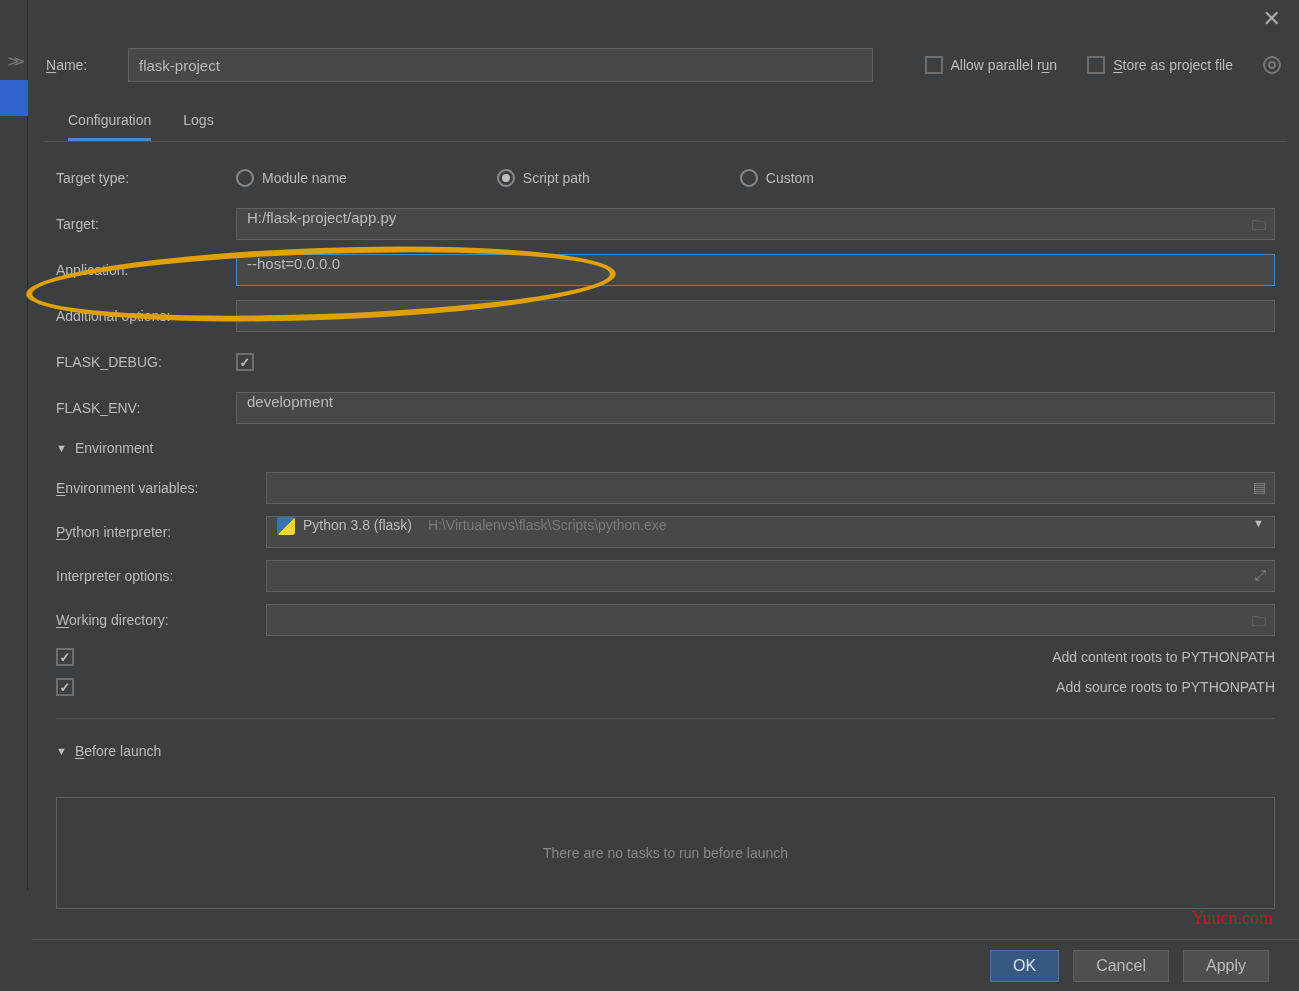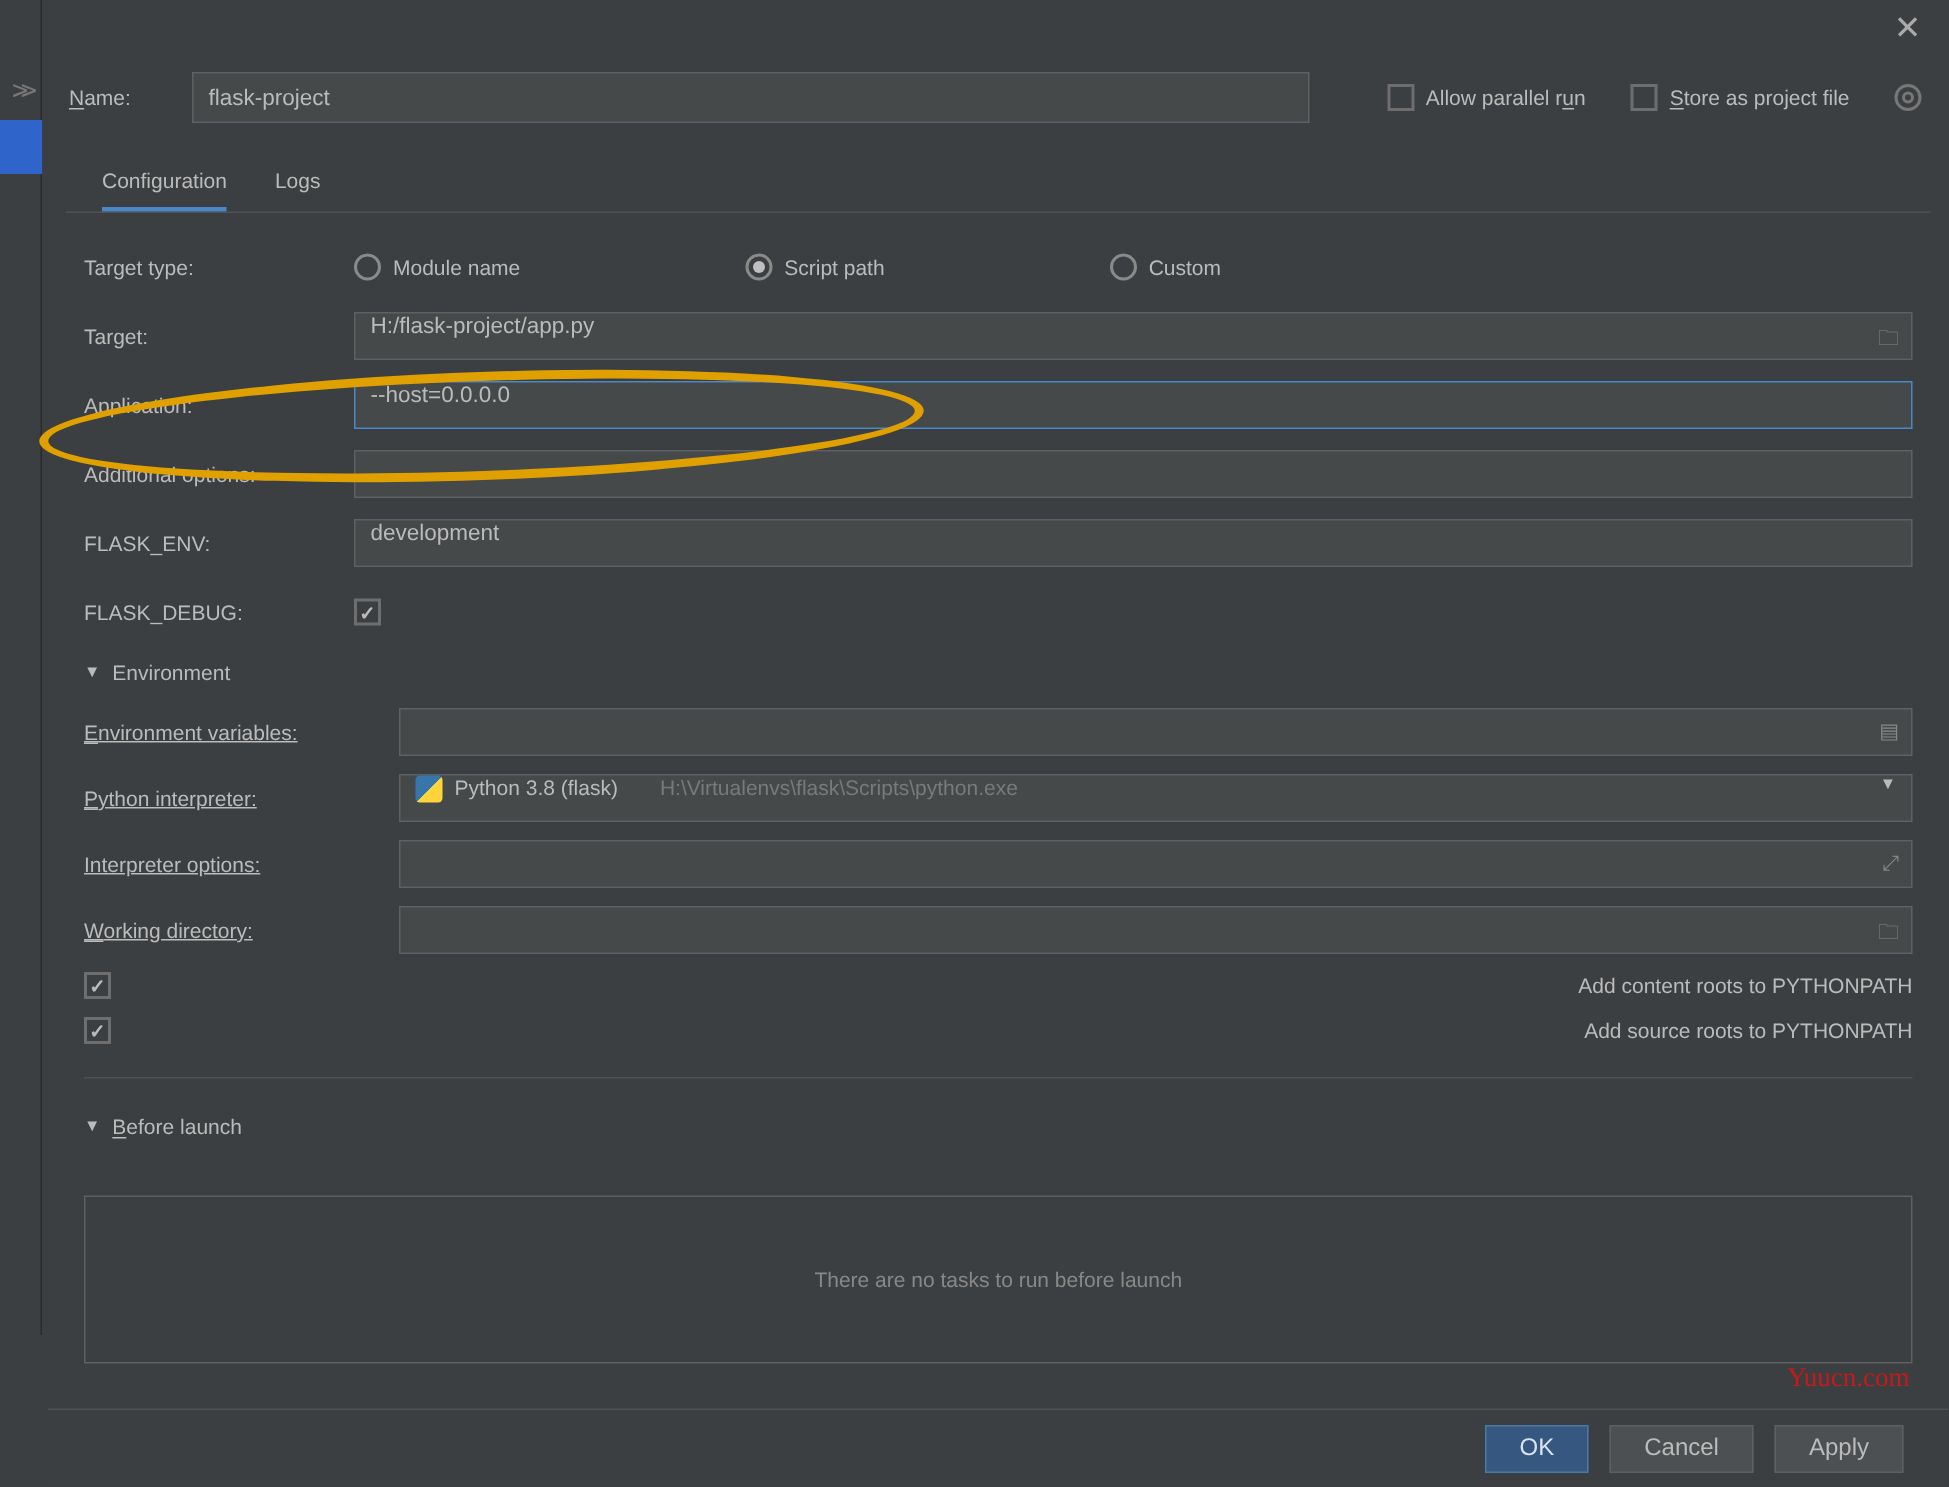--- a/index.html
+++ b/index.html
@@ -58,21 +58,21 @@
 }
 .tabs {
   display: flex; gap: 32px; padding: 0 24px; border-bottom: 1px solid #515151;
   margin: 0 12px;
 }
 .tab { padding: 10px 0; color: #bbb; cursor: pointer; }
 .tab.active { border-bottom: 3px solid #4a88c7; }
 .form-area { padding: 14px 24px 0 24px; display: flex; flex-direction: column; gap: 2px; }
 .row { display: flex; align-items: center; min-height: 44px; gap: 0; }
 .row .lbl { width: 180px; padding-right: 10px; }
-.row .lbl.wide { width: 210px; text-decoration: underline; }
+.row .lbl.wide { width: 210px; }
 .radio-group { display: flex; gap: 150px; align-items: center; flex: 1; }
 .radio { display: inline-flex; align-items: center; gap: 8px; cursor: pointer; }
 .radio-dot {
   width: 18px; height: 18px; border: 2px solid #8a8a8a; border-radius: 50%;
   display: inline-flex; align-items: center; justify-content: center;
 }
 .radio-dot.selected::after {
   content:""; width:8px; height:8px; background:#bfbfbf; border-radius:50%;
 }
 .text-input {
@@ -87,21 +87,21 @@
 .section-env { padding-left: 0; }
 .select-input {
   flex: 1; height: 32px; background: #45494a; border: 1px solid #5d6163;
   display: flex; align-items: flex-start; padding: 0 10px; gap: 8px; position: relative;
   cursor: pointer;
 }
 .select-input .py-logo {
   width: 18px; height: 18px; display: inline-block; font-weight: bold;
   background: linear-gradient(135deg,#3776ab 50%,#ffd43b 50%); border-radius:3px;
 }
-.select-input .muted { color: #7a7a7a; margin-left: 20px; }
+.select-input .muted { color: #7a7a7a; margin-left: 8px; }
 .select-input .caret-down { position: absolute; right: 10px; color: #bbb; font-size: 11px; }
 .chk-row { display: flex; align-items: center; gap: 26px; padding: 6px 0; justify-content: space-between; }
 .divider { border-top: 1px solid #515151; margin: 14px 0; }
 .before-box {
   border: 1px solid #5d6163; background: #3c3f41; height: 112px;
   display: flex; align-items: center; justify-content: center; color: #888;
   margin-top: 28px;
 }
 .footer {
   position: absolute; bottom: 0; left: 32px; right: 0; height: 52px;
@@ -194,29 +194,29 @@
     </div>
 
     <div class="row">
       <span class="lbl">Additional options:</span>
       <div class="text-input">
         <span></span>
       </div>
     </div>
 
     <div class="row">
+      <span class="lbl">FLASK_DEBUG:</span>
+      <span class="chk-box checked"></span>
+    </div>
+
+    <div class="row">
       <span class="lbl">FLASK_ENV:</span>
       <div class="text-input">
         <span>development</span>
       </div>
-    </div>
-
-    <div class="row">
-      <span class="lbl">FLASK_DEBUG:</span>
-      <span class="chk-box checked"></span>
     </div>
 
     <div class="expander">
       <span class="caret">▼</span>
       <span>Environment</span>
     </div>
 
     <div class="section-env">
 
       <div class="row">

